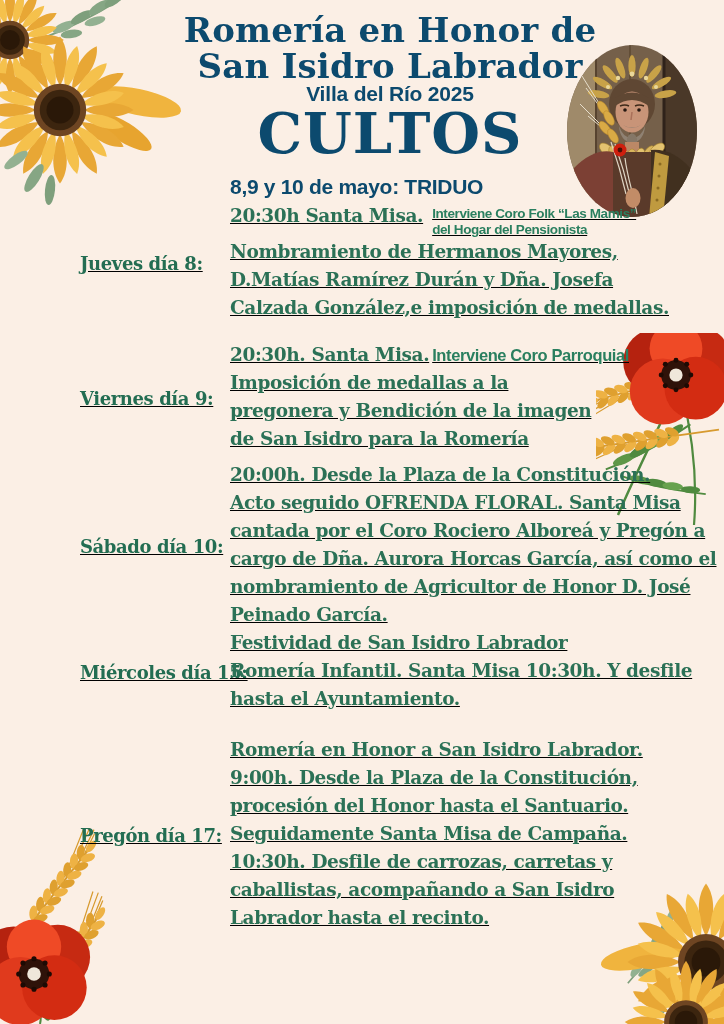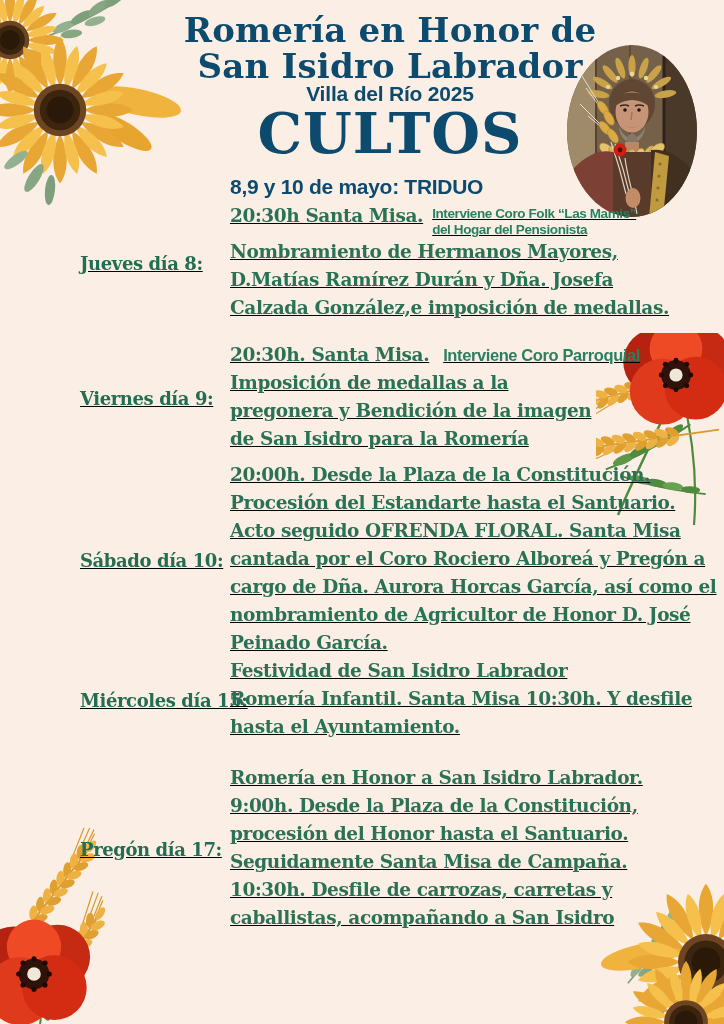--- a/index.html
+++ b/index.html
@@ -17,21 +17,21 @@
   .schedule{position:absolute;top:202px;left:80px;width:620px;z-index:5;}
   .entry{display:flex;align-items:center;text-decoration:underline;}
   .entry:nth-of-type(1){margin-bottom:19px;}
   .entry:nth-of-type(2){margin-bottom:8px;}
   .entry:nth-of-type(3){}
   .entry:nth-of-type(4){margin-bottom:23px;}
   .day{flex:0 0 150px;width:150px;font-size:18px;font-weight:700;color:#236d52;letter-spacing:-0.4px;white-space:nowrap;padding-top:2px;}
   .content{color:#2b7156;font-size:18.5px;font-weight:700;line-height:28px;letter-spacing:-0.4px;white-space:nowrap;}
   .first{display:flex;align-items:flex-start;}
   .note{font-family:"Liberation Sans",sans-serif;font-weight:700;color:#2a7f5f;font-size:13.5px;line-height:16px;margin-left:9px;margin-top:4px;white-space:nowrap;}
-  .entry:nth-of-type(2) .note{font-size:16.5px;line-height:28px;margin-top:0;margin-left:14px;}
+  .entry:nth-of-type(2) .note{font-size:16.5px;line-height:28px;margin-top:0;margin-left:3px;}
 
   
   .deco{position:absolute;z-index:1;}
   #deco-top-left{left:-14px;top:-20px;}
   #deco-photo{left:566px;top:44px;}
   #deco-right-mid{left:596px;top:333px;}
   #deco-bottom-left{left:0px;top:828px;}
   #deco-bottom-right{left:586px;top:878px;}
 </style>
 </head>
@@ -310,21 +310,20 @@
     </div>
 
     <div class="entry">
       <div class="day">Sábado día 10:</div>
       <div class="content">
         <div class="first">
           <span class="main-text">20:00h. Desde la Plaza de la Constitución.</span>
 
         </div>
         <div class="rest">
-            <div>Procesión del Estandarte hasta el Santuario.</div>
             <div>Acto seguido OFRENDA FLORAL. Santa Misa</div>
             <div>cantada por el Coro Rociero Alboreá y Pregón a</div>
             <div>cargo de Dña. Aurora Horcas García, así como el</div>
             <div>nombramiento de Agricultor de Honor D. José</div>
             <div>Peinado García.</div>
           </div>
       </div>
     </div>
 
     <div class="entry">
@@ -347,18 +346,19 @@
         <div class="first">
           <span class="main-text">Romería en Honor a San Isidro Labrador.</span>
 
         </div>
         <div class="rest">
             <div>9:00h. Desde la Plaza de la Constitución,</div>
             <div>procesión del Honor hasta el Santuario.</div>
             <div>Seguidamente Santa Misa de Campaña.</div>
             <div>10:30h. Desfile de carrozas, carretas y</div>
             <div>caballistas, acompañando a San Isidro</div>
+            <div>Labrador hasta el recinto.</div>
           </div>
       </div>
     </div>
   </div>
 
 </div>
 
 </body></html>

